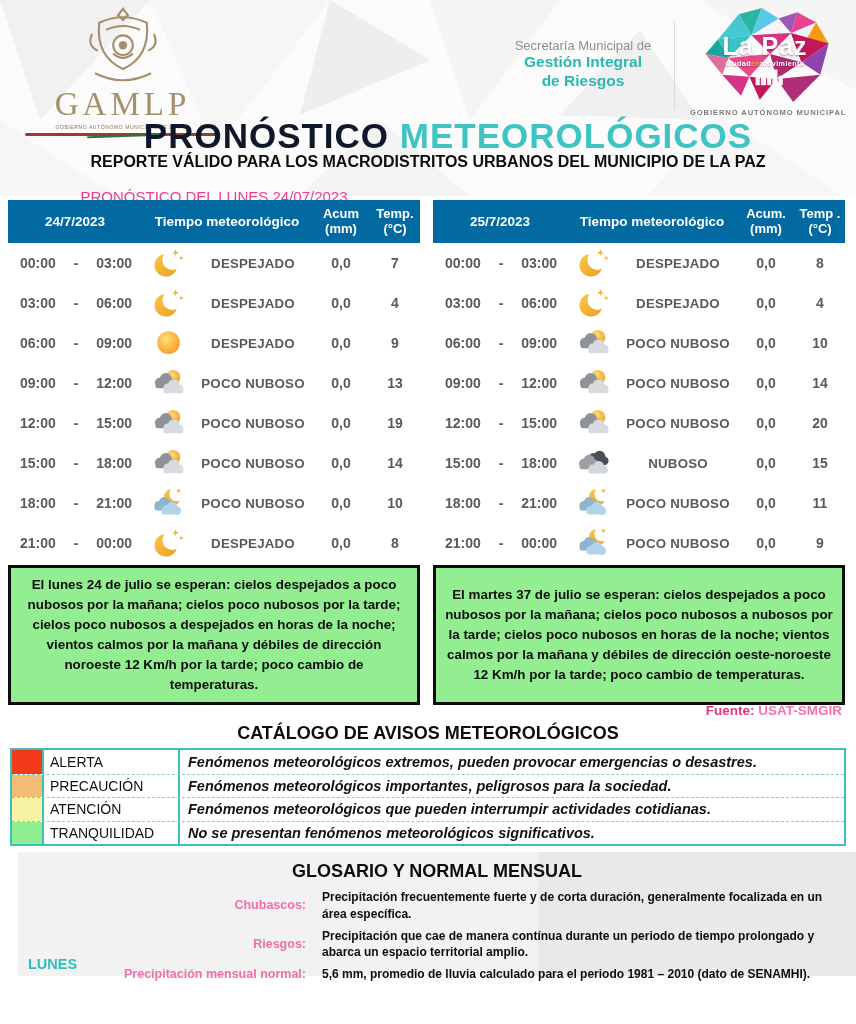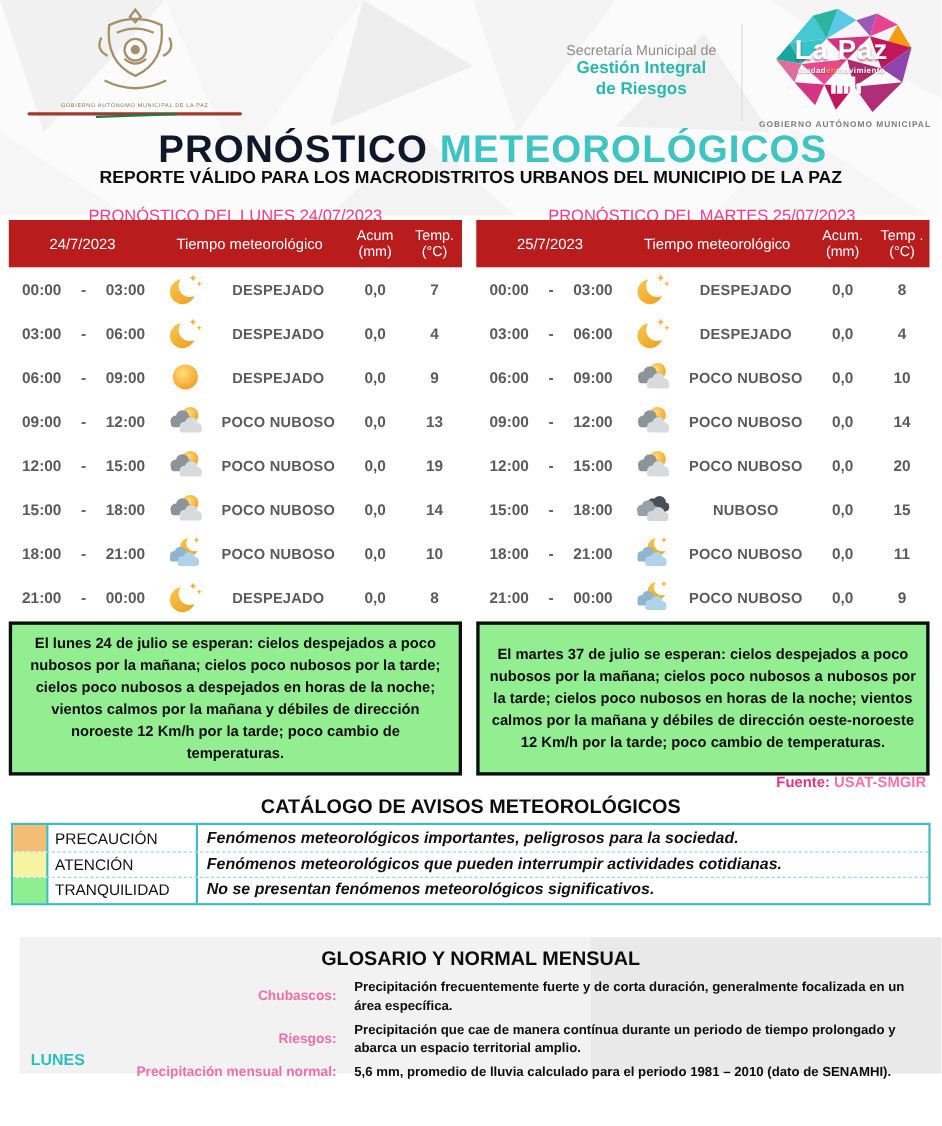--- a/index.html
+++ b/index.html
@@ -39,21 +39,21 @@
   .main-title .t2 { color:#3FC3C3; }
   .report-subtitle { position:absolute; left:0; top:153px; width:100%; text-align:center; font-size:16px; font-weight:bold; color:#0D0D0D; z-index:2; }
   .fc-heading { position:absolute; top:188px; width:412px; text-align:center; font-size:15px; font-weight:normal; color:#EF3C8F; z-index:2; }
   .fc-heading.left { left:8px; }
   .fc-heading.right { left:432px; }
 
   
   .ftable { position:absolute; top:200px; width:412px; z-index:2; }
   .ftable.left { left:8px; }
   .ftable.right { left:433px; }
-  .fhead { display:grid; grid-template-columns:134px 170px 58px 50px; height:43px; background:#b91c1c; color:#fff; font-weight:normal; font-size:13.5px; align-items:center; text-align:center; }
+  .fhead { display:grid; grid-template-columns:134px 170px 58px 50px; height:43px; background:#0369a1; color:#fff; font-weight:bold; font-size:13.5px; align-items:center; text-align:center; }
   .fhead .two { line-height:1.12; font-size:13px; }
   .frow { display:grid; grid-template-columns:134px 52px 118px 58px 50px; height:40px; align-items:center; color:#5A5A5A; font-weight:bold; font-size:14px; }
   .c-time { display:flex; justify-content:space-between; padding:0 10px 0 12px; }
   .c-icon { text-align:center; }
   .wicon { width:35px; height:35px; display:block; margin:0 auto; }
   .c-cond { text-align:center; font-size:13.3px; letter-spacing:.2px; }
   .c-acum, .c-temp { text-align:center; }
 
   
   .summary { position:absolute; top:565px; width:412px; height:140px; background:#92EE90; border:3px solid #0D0D0D; display:flex; align-items:center; padding:6px 8px; z-index:2; }
@@ -182,20 +182,21 @@
         <path d="M30 2 l3.5 4.5 -3.5 3.5 -3.5 -3.5 Z"></path>
         <path d="M13 12 q17 -8 34 0 q2.5 24 -17 33 q-19.5 -9 -17 -33 Z"></path>
         <path d="M18 17 q12 -5.5 24 0"></path>
         <circle cx="30" cy="28" r="7"></circle>
         <path d="M23 34 q7 6 14 0"></path>
         <path d="M8 20 q-4 8 4 12 M52 20 q4 8 -4 12"></path>
         <path d="M10 48 q20 10 40 0"></path>
       </g>
       <circle cx="30" cy="28" r="3" fill="#A5906A"></circle>
     </svg>
+    <div class="gamlp-name">GAMLP</div>
     <div class="gamlp-caption">GOBIERNO AUTÓNOMO MUNICIPAL DE LA PAZ</div>
     <div class="gamlp-rule">
         <span class="red"></span>
         <span class="green"></span>
       </div>
   </div>
 
   <div class="secretaria">
     <div class="s1">Secretaría Municipal de</div>
     <div class="s2">Gestión Integral</div>
@@ -240,21 +241,20 @@
     </div>
     <div class="lapaz-caption">GOBIERNO AUTÓNOMO MUNICIPAL</div>
   </div>
 
   <div class="main-title">
     <span class="t1">PRONÓSTICO </span><span class="t2">METEOROLÓGICOS</span>
   </div>
   <div class="report-subtitle">REPORTE VÁLIDO PARA LOS MACRODISTRITOS URBANOS DEL MUNICIPIO DE LA PAZ</div>
 
   <div class="fc-heading left">PRONÓSTICO DEL LUNES 24/07/2023</div>
-  <div class="fc-heading right">PRONÓSTICO DEL MARTES 25/07/2023</div>
 
   <div class="ftable left">
     <div class="fhead">
       <div>24/7/2023</div>
       <div>Tiempo meteorológico</div>
       <div class="two">
           <div>Acum</div>
           <div>(mm)</div>
         </div>
       <div class="two">
@@ -545,20 +545,25 @@
   </div>
 
   <div class="fuente">
     <span class="fl">Fuente:</span>
     <span class="fv">USAT-SMGIR</span>
   </div>
 
   <div class="catalog-title">CATÁLOGO DE AVISOS METEOROLÓGICOS</div>
   <div class="catalog">
     <div class="crow">
+      <div class="cswatch" style="background-color: rgb(242, 58, 24);"></div>
+      <div class="clabel">ALERTA</div>
+      <div class="cdesc">Fenómenos meteorológicos extremos, pueden provocar emergencias o desastres.</div>
+    </div>
+    <div class="crow">
       <div class="cswatch" style="background-color: rgb(242, 190, 117);"></div>
       <div class="clabel">PRECAUCIÓN</div>
       <div class="cdesc">Fenómenos meteorológicos importantes, peligrosos para la sociedad.</div>
     </div>
     <div class="crow">
       <div class="cswatch" style="background-color: rgb(246, 243, 163);"></div>
       <div class="clabel">ATENCIÓN</div>
       <div class="cdesc">Fenómenos meteorológicos que pueden interrumpir actividades cotidianas.</div>
     </div>
     <div class="crow">

